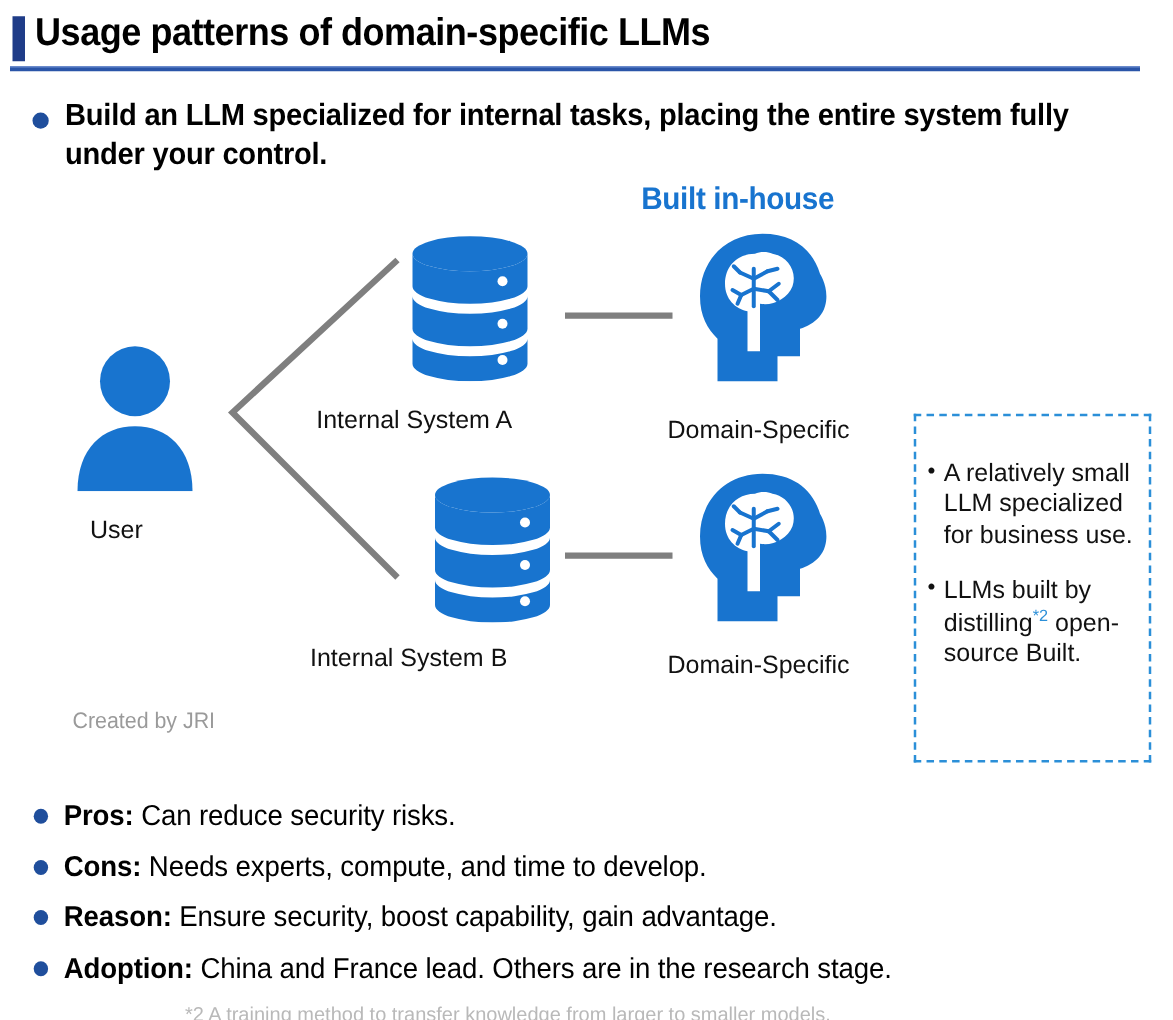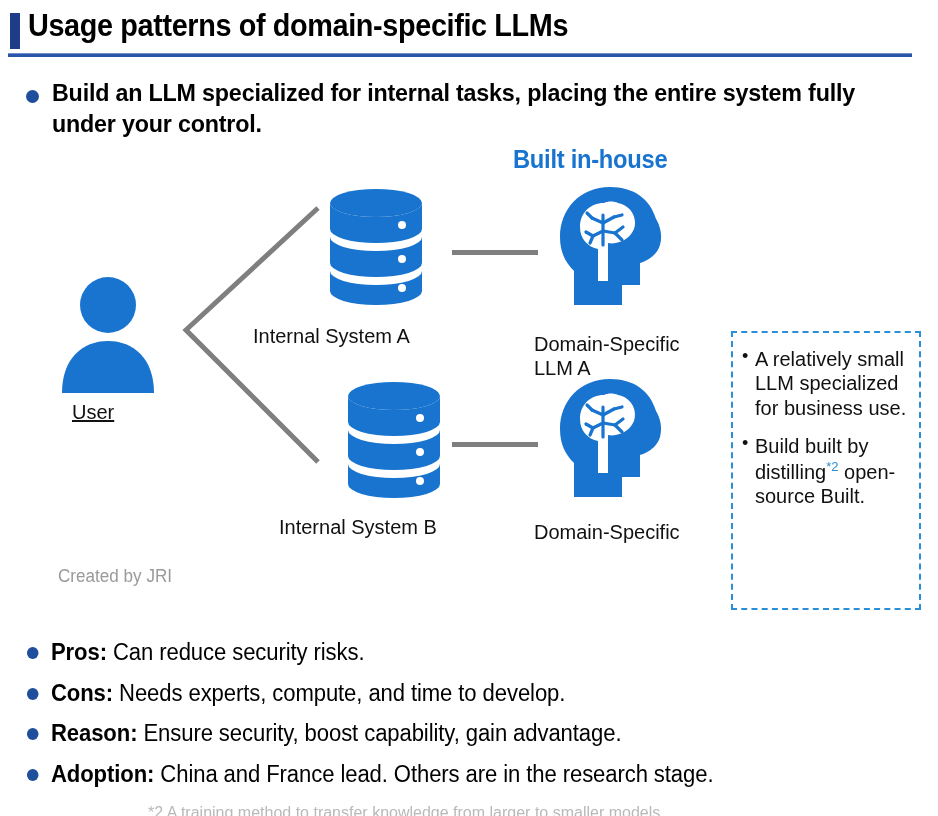--- a/index.html
+++ b/index.html
@@ -98,23 +98,23 @@
     color: #111;
     white-space: nowrap;
   }
 
   .icon-user { position: absolute; left: 58px; top: 133px; }
   .icon-db-a { position: absolute; left: 322px; top: 47px; }
   .icon-db-b { position: absolute; left: 340px; top: 240px; }
   .icon-brain-a { position: absolute; left: 552px; top: 45px; }
   .icon-brain-b { position: absolute; left: 552px; top: 237px; }
 
-  .lbl-user   { left: 72px;  top: 260px; text-decoration: underline; }
+  .lbl-user   { left: 72px;  top: 272px; }
   .lbl-sys-a  { left: 253px; top: 184px; }
-  .lbl-sys-b  { left: 279px; top: 375px; }
+  .lbl-sys-b  { left: 248px; top: 375px; }
   .lbl-llm-a  { left: 534px; top: 192px; }
   .lbl-llm-b  { left: 534px; top: 380px; }
 
   .connector {
     position: absolute;
     background: #7f7f7f;
     height: 5px;
   }
   .conn-a { left: 452px; top: 110px; width: 86px; }
   .conn-b { left: 452px; top: 302px; width: 86px; }
@@ -135,20 +135,21 @@
     padding: 14px 6px 0 8px;
     list-style: none;
   }
   .callout-item {
     position: relative;
     padding-left: 14px;
     font-size: 20px;
     line-height: 1.22;
     color: #111;
     margin-bottom: 14px;
+    margin-top: 20px;
   }
   .callout-item::before {
     content: "\2022";
     position: absolute;
     left: 1px; top: -1px;
     font-size: 18px;
     color: #111;
   }
   .sup-ref {
     font-size: 13px;
@@ -295,31 +296,30 @@
       <path d="M40 33 L35 28"></path>
     </g>
   </svg>
 
   <div class="node-label lbl-user">User</div>
   <div class="node-label lbl-sys-a">Internal System A</div>
   <div class="node-label lbl-sys-b">Internal System B</div>
 
   <div class="node-label lbl-llm-a">
     <div>Domain-Specific</div>
-    <div>LLM A</div>
   </div>
 
   <div class="node-label lbl-llm-b">
     <div>Domain-Specific</div>
   </div>
 
   <div class="callout">
     <ul class="callout-list">
       <li class="callout-item">A relatively small LLM specialized for business use.</li>
-      <li class="callout-item"><span>Build built by distilling</span><span class="sup-ref">*2</span> <span>open-source Built.</span></li>
+      <li class="callout-item"><span>LLMs built by distilling</span><span class="sup-ref">*2</span> <span>open-source Built.</span></li>
     </ul>
   </div>
 </div>
 
 <div class="credit">Created by JRI</div>
 
 <div class="bullets">
   <div class="bullet-row">
     <span class="bullet-key">Pros:</span>
     <span>Can reduce security risks.</span>

